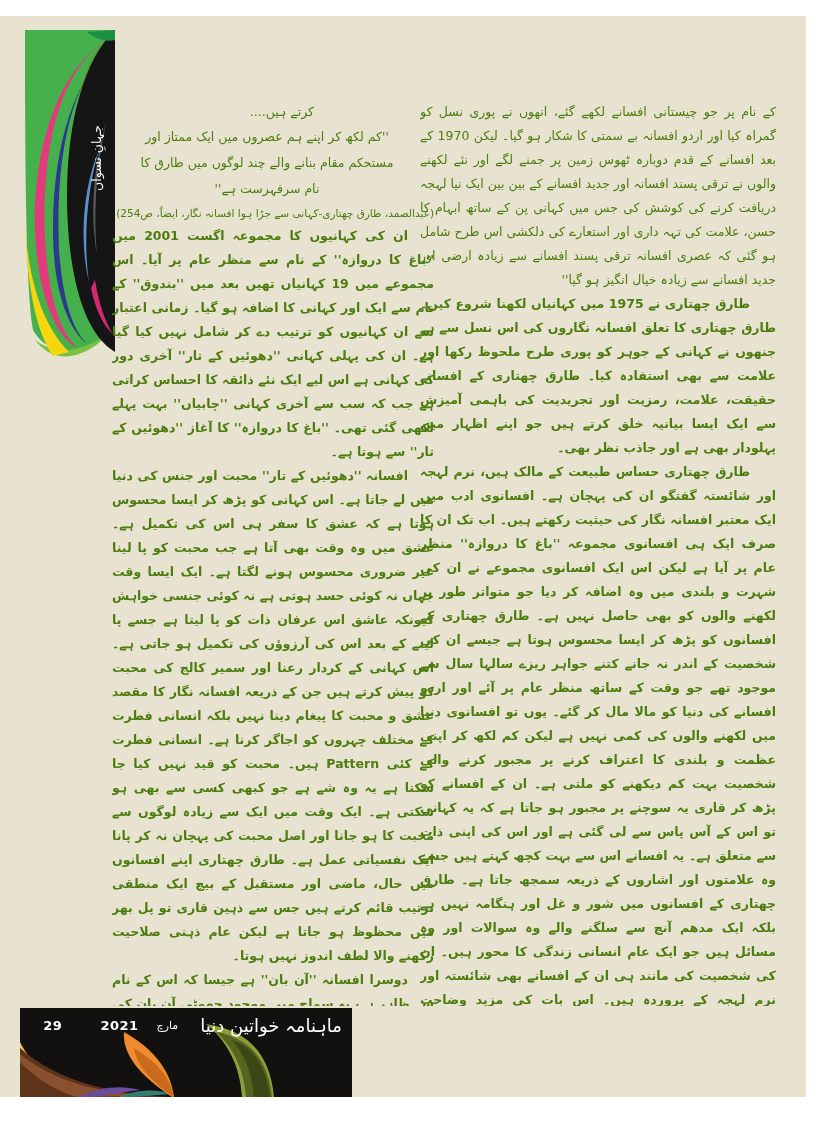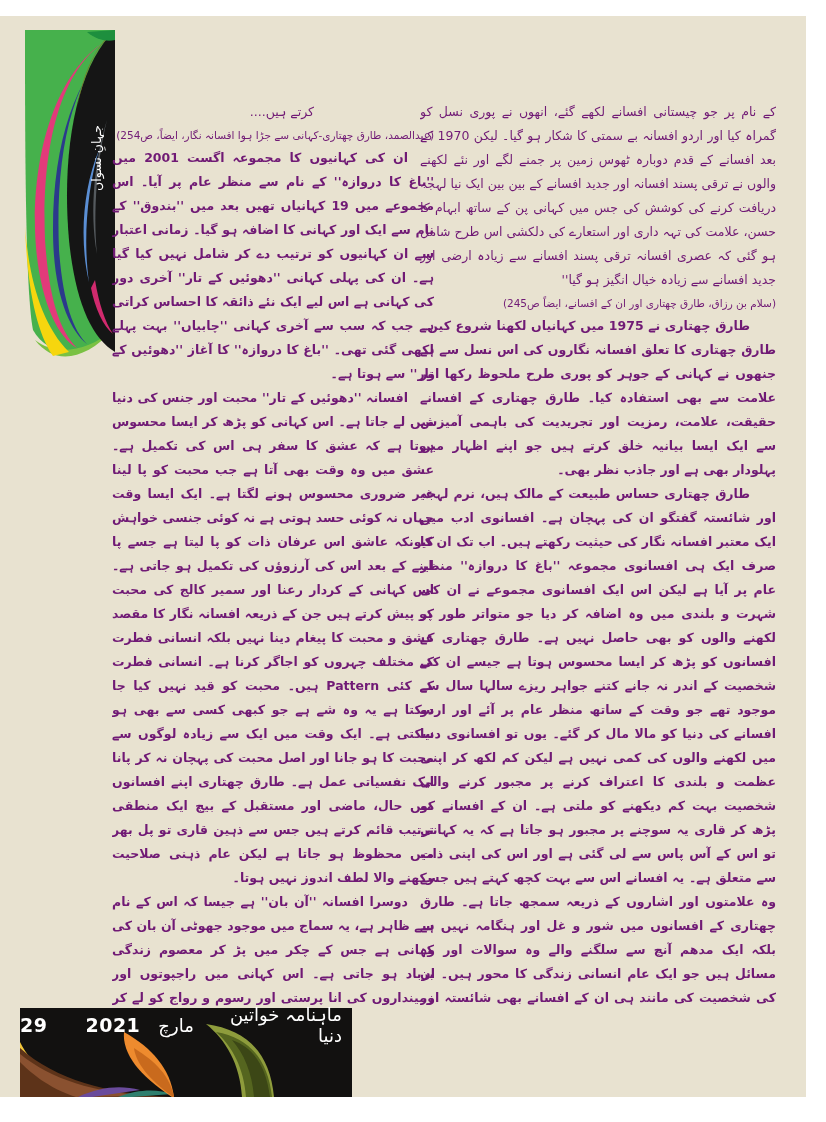--- a/index.html
+++ b/index.html
@@ -8,38 +8,38 @@
   .paper{position:absolute;left:0;top:16px;width:806px;height:1081px;background:#e8e2d0;}
 
   
   .masthead{position:absolute;left:25px;top:30px;width:90px;height:332px;}
   .masthead svg{position:absolute;left:0;top:0;}
   .masthead-title{position:absolute;left:14px;top:118px;width:120px;height:20px;
       transform:rotate(-90deg);transform-origin:60px 10px;
       color:#ffffff;font-size:12.5px;text-align:center;white-space:nowrap;direction:rtl;}
 
   
-  .col{position:absolute;top:100px;height:906px;overflow:hidden;color:#701a75;
+  .col{position:absolute;top:100px;height:906px;overflow:hidden;color:#4d7c0f;
        font-size:12.5px;line-height:24px;text-align:justify;direction:rtl;}
   .col-first{left:420px;width:356px;}
   .col-second{left:112px;width:322px;}
   .col p{margin:0;}
   .col p.indent{text-indent:26px;font-weight:bold;}
   .col p.lead{text-indent:120px;}
   .col p.quote{padding:0 34px 0 22px;text-align:center;line-height:26px;}
   .col p.cite{font-size:10.5px;text-align:right;line-height:22px;}
 
   
   .footer{position:absolute;left:20px;top:1008px;width:332px;height:89px;background:#121110;}
   .footer svg{position:absolute;left:0;top:0;}
   .footer-text{position:absolute;left:0;top:4px;width:332px;height:26px;display:flex;
       direction:rtl;align-items:center;color:#ffffff;padding:0;box-sizing:border-box;}
   .footer-text .mag{margin-right:10px;font-size:18px;}
-  .footer-text .month{margin-right:22px;font-size:18px;}
-  .footer-text .num{font-weight:bold;font-size:19px;letter-spacing:.5px;}
+  .footer-text .month{margin-right:22px;font-size:11px;}
+  .footer-text .num{font-weight:bold;font-size:13px;letter-spacing:.5px;}
   .footer-text .year{margin-right:18px;}
   .footer-text .pageno{margin-right:38px;}
 </style>
 </head>
 <body>
 
 <div class="canvas">
   <div class="paper"></div>
 
   <div class="masthead">
@@ -54,27 +54,27 @@
       <path d="M74,120 C62,160 58,210 64,252 C54,210 58,158 74,120 Z" fill="#5b8fd4"></path>
       <path d="M82,90 C72,130 68,180 72,224 C64,180 70,128 82,90 Z" fill="#555a5e"></path>
       <path d="M70,250 C74,274 80,292 88,304 C78,296 70,278 66,258 Z" fill="#d12a6e"></path>
       <path d="M62,2 C72,10 82,12 90,10 L90,0 Z" fill="#1e8f3e"></path>
     </svg>
     <div class="masthead-title">جہانِ نسواں</div>
   </div>
 
   <div class="col col-first">
     <p>کے نام پر جو چیستانی افسانے لکھے گئے، انھوں نے پوری نسل کو گمراہ کیا اور اردو افسانہ بے سمتی کا شکار ہو گیا۔ لیکن 1970 کے بعد افسانے کے قدم دوبارہ ٹھوس زمین پر جمنے لگے اور نئے لکھنے والوں نے ترقی پسند افسانہ اور جدید افسانے کے بین بین ایک نیا لہجہ دریافت کرنے کی کوشش کی جس میں کہانی پن کے ساتھ ابہام کا حسن، علامت کی تہہ داری اور استعارے کی دلکشی اس طرح شامل ہو گئی کہ عصری افسانہ ترقی پسند افسانے سے زیادہ ارضی اور جدید افسانے سے زیادہ خیال انگیز ہو گیا''</p>
-    <p class="cite">(سلام بن رزاق، طارق چھتاری اور ان کے افسانے، ایضاً ص245)</p>
     <p class="indent">طارق چھتاری نے 1975 میں کہانیاں لکھنا شروع کیں۔ طارق چھتاری کا تعلق افسانہ نگاروں کی اس نسل سے ہے جنھوں نے کہانی کے جوہر کو پوری طرح ملحوظ رکھا اور علامت سے بھی استفادہ کیا۔ طارق چھتاری کے افسانے حقیقت، علامت، رمزیت اور تجریدیت کی باہمی آمیزش سے ایک ایسا بیانیہ خلق کرتے ہیں جو اپنے اظہار میں پہلودار بھی ہے اور جاذب نظر بھی۔</p>
     <p class="indent">طارق چھتاری حساس طبیعت کے مالک ہیں، نرم لہجہ اور شائستہ گفتگو ان کی پہچان ہے۔ افسانوی ادب میں ایک معتبر افسانہ نگار کی حیثیت رکھتے ہیں۔ اب تک ان کا صرف ایک ہی افسانوی مجموعہ ''باغ کا دروازہ'' منظر عام پر آیا ہے لیکن اس ایک افسانوی مجموعے نے ان کی شہرت و بلندی میں وہ اضافہ کر دیا جو متواتر طور پر لکھنے والوں کو بھی حاصل نہیں ہے۔ طارق چھتاری کے افسانوں کو پڑھ کر ایسا محسوس ہوتا ہے جیسے ان کی شخصیت کے اندر نہ جانے کتنے جواہر ریزے سالہا سال سے موجود تھے جو وقت کے ساتھ منظر عام پر آئے اور اردو افسانے کی دنیا کو مالا مال کر گئے۔ یوں تو افسانوی دنیا میں لکھنے والوں کی کمی نہیں ہے لیکن کم لکھ کر اپنی عظمت و بلندی کا اعتراف کرنے پر مجبور کرنے والی شخصیت بہت کم دیکھنے کو ملتی ہے۔ ان کے افسانے کو پڑھ کر قاری یہ سوچنے پر مجبور ہو جاتا ہے کہ یہ کہانی تو اس کے آس پاس سے لی گئی ہے اور اس کی اپنی ذات سے متعلق ہے۔ یہ افسانے اس سے بہت کچھ کہتے ہیں جسے وہ علامتوں اور اشاروں کے ذریعہ سمجھ جاتا ہے۔ طارق چھتاری کے افسانوں میں شور و غل اور ہنگامہ نہیں ہے بلکہ ایک مدھم آنچ سے سلگنے والے وہ سوالات اور وہ مسائل ہیں جو ایک عام انسانی زندگی کا محور ہیں۔ ان کی شخصیت کی مانند ہی ان کے افسانے بھی شائستہ اور نرم لہجہ کے پروردہ ہیں۔ اس بات کی مزید وضاحت عبدالصمد یوں بیان</p>
   </div>
 
   <div class="col col-second">
     <p class="lead">کرتے ہیں....</p>
+    <p class="quote">''کم لکھ کر اپنے ہم عصروں میں ایک ممتاز اور مستحکم مقام بنانے والے چند لوگوں میں طارق کا نام سرفہرست ہے''</p>
     <p class="cite">(عبدالصمد، طارق چھتاری-کہانی سے جڑا ہوا افسانہ نگار، ایضاً، ص254)</p>
     <p class="indent">ان کی کہانیوں کا مجموعہ اگست 2001 میں ''باغ کا دروازہ'' کے نام سے منظر عام پر آیا۔ اس مجموعے میں 19 کہانیاں تھیں بعد میں ''بندوق'' کے نام سے ایک اور کہانی کا اضافہ ہو گیا۔ زمانی اعتبار سے ان کہانیوں کو ترتیب دے کر شامل نہیں کیا گیا ہے۔ ان کی پہلی کہانی ''دھوئیں کے تار'' آخری دور کی کہانی ہے اس لیے ایک نئے ذائقہ کا احساس کراتی ہے جب کہ سب سے آخری کہانی ''چابیاں'' بہت پہلے لکھی گئی تھی۔ ''باغ کا دروازہ'' کا آغاز ''دھوئیں کے تار'' سے ہوتا ہے۔</p>
     <p class="indent">افسانہ ''دھوئیں کے تار'' محبت اور جنس کی دنیا میں لے جاتا ہے۔ اس کہانی کو پڑھ کر ایسا محسوس ہوتا ہے کہ عشق کا سفر ہی اس کی تکمیل ہے۔ عشق میں وہ وقت بھی آتا ہے جب محبت کو پا لینا غیر ضروری محسوس ہونے لگتا ہے۔ ایک ایسا وقت جہاں نہ کوئی حسد ہوتی ہے نہ کوئی جنسی خواہش کیونکہ عاشق اس عرفان ذات کو پا لیتا ہے جسے پا لینے کے بعد اس کی آرزوؤں کی تکمیل ہو جاتی ہے۔ اس کہانی کے کردار رعنا اور سمیر کالج کی محبت کو پیش کرتے ہیں جن کے ذریعہ افسانہ نگار کا مقصد عشق و محبت کا پیغام دینا نہیں بلکہ انسانی فطرت کے مختلف چہروں کو اجاگر کرنا ہے۔ انسانی فطرت کے کئی Pattern ہیں۔ محبت کو قید نہیں کیا جا سکتا ہے یہ وہ شے ہے جو کبھی کسی سے بھی ہو سکتی ہے۔ ایک وقت میں ایک سے زیادہ لوگوں سے محبت کا ہو جانا اور اصل محبت کی پہچان نہ کر پانا ایک نفسیاتی عمل ہے۔ طارق چھتاری اپنے افسانوں میں حال، ماضی اور مستقبل کے بیچ ایک منطقی ترتیب قائم کرتے ہیں جس سے ذہین قاری تو پل بھر میں محظوظ ہو جاتا ہے لیکن عام ذہنی صلاحیت رکھنے والا لطف اندوز نہیں ہوتا۔</p>
     <p class="indent">دوسرا افسانہ ''آن بان'' ہے جیسا کہ اس کے نام سے ظاہر ہے، یہ سماج میں موجود جھوٹی آن بان کی کہانی ہے جس کے چکر میں پڑ کر معصوم زندگی برباد ہو جاتی ہے۔ اس کہانی میں راجپوتوں اور زمینداروں کی انا پرستی اور رسوم و رواج کو لے کر ان کی عقیدت پسندی کو کچھ اس طرح سے دکھایا گیا ہے کہ ان رواجوں کی آڑ میں معصوم زندگی کو برباد کرنے والوں کے خلاف ایک شدید نفرت کا جذبہ اٹھتا ہوا محسوس ہوتا ہے۔ زمینداروں کی بے جا انا اور مفاد پرستی کے باعث اس کہانی کا ہیرو ہری سنگھ اور ہیروئن لجیا پروان چڑھ جاتے ہیں۔ ہری سنگھ جو بچپن میں ماں کی موت کے صدمے کو</p>
   </div>
 
   <div class="footer">
     <svg class="leaves" width="332" height="89" viewBox="0 0 332 89">
       <path d="M0,34 C12,58 34,74 62,84 C32,76 10,58 0,42 Z" fill="#f2c63b"></path>
       <path d="M0,40 C36,72 86,85 150,89 L0,89 Z" fill="#5d3319"></path>

